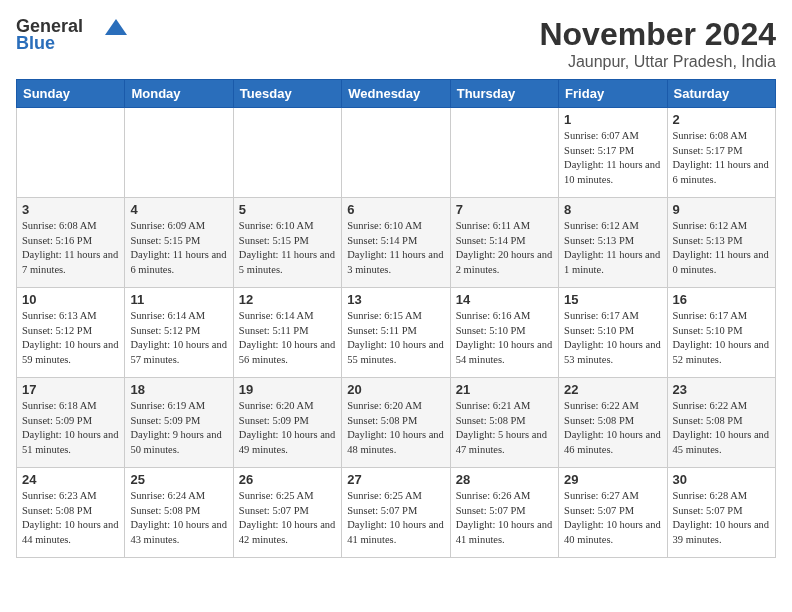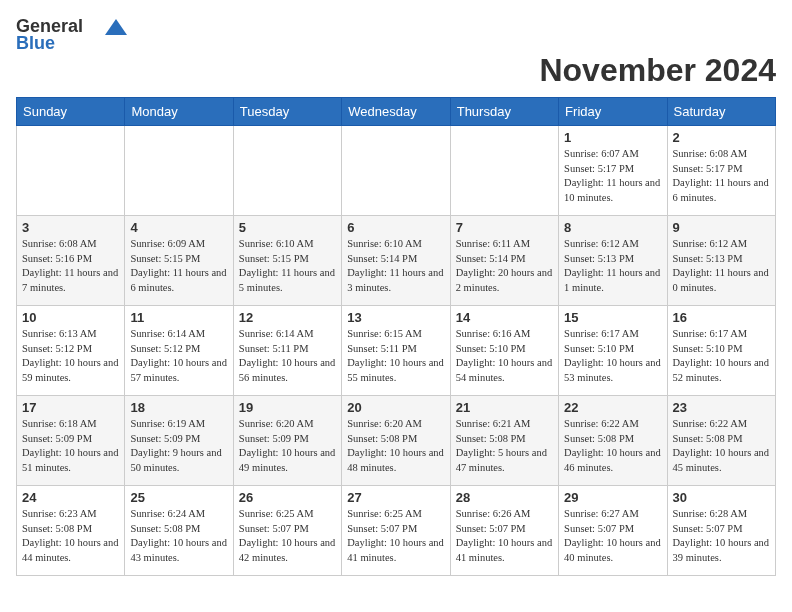--- a/index.html
+++ b/index.html
@@ -21,21 +21,20 @@
       flex-direction: column;
       align-items: flex-start;
     }
     .logo-row {
       display: flex;
       align-items: center;
       gap: 20px;
     }
     .title-area {
       text-align: right;
-      margin-top: 36px;
     }
     .month-title {
       font-size: 32px;
       font-weight: bold;
       color: #333;
     }
     .location {
       font-size: 16px;
       color: #555;
     }
@@ -43,21 +42,21 @@
       width: 100%;
       border-collapse: collapse;
       table-layout: fixed;
     }
     .calendar th {
       background: #2a6ebb;
       color: #fff;
       text-align: left;
       padding: 6px 6px;
       font-size: 13px;
-      font-weight: normal;
+      font-weight: bold;
       border: 1px solid #1a5aaa;
     }
     .calendar td {
       border: 1px solid #ccc;
       vertical-align: top;
       padding: 4px 5px;
       font-size: 11px;
       color: #333;
       height: 90px;
       background: #fff;
@@ -88,20 +87,21 @@
     <div class="logo-row">
       <span style="font-size:18px;font-weight:bold;color:#333;">General</span>
       <svg width="22" height="16" viewBox="0 0 22 16" style="margin-left:2px;">
         <polygon points="0,16 11,0 22,16" fill="#2a6ebb"></polygon>
       </svg>
     </div>
     <span style="font-size:18px;font-weight:bold;color:#2a6ebb;margin-top:-4px;">Blue</span>
   </div>
   <div class="title-area">
     <div class="month-title">November 2024</div>
+    <div class="location">Jaunpur, Uttar Pradesh, India</div>
   </div>
 </div>
 
 <table class="calendar">
   <thead>
     <tr>
     <th>Sunday</th>
         <th>Monday</th>
         <th>Tuesday</th>
         <th>Wednesday</th>

